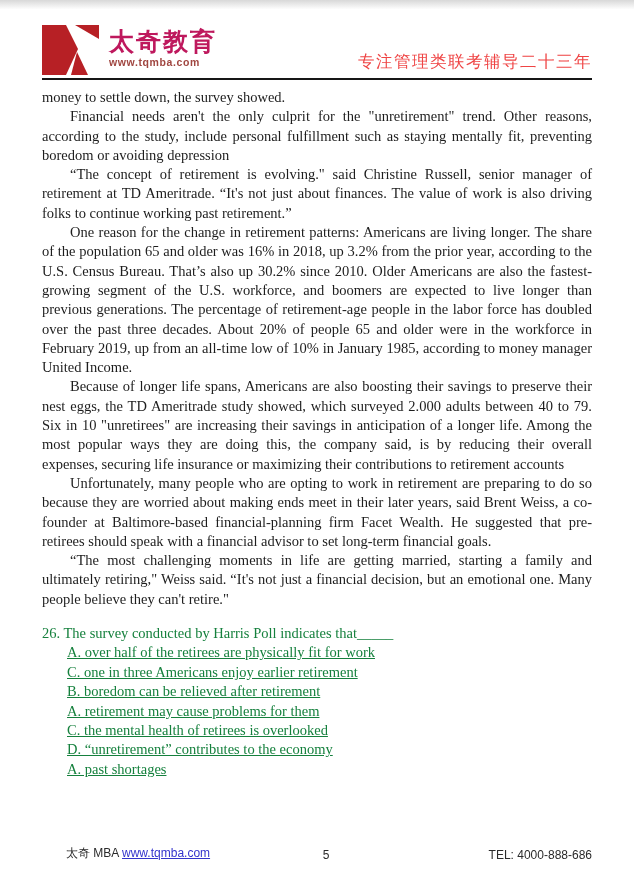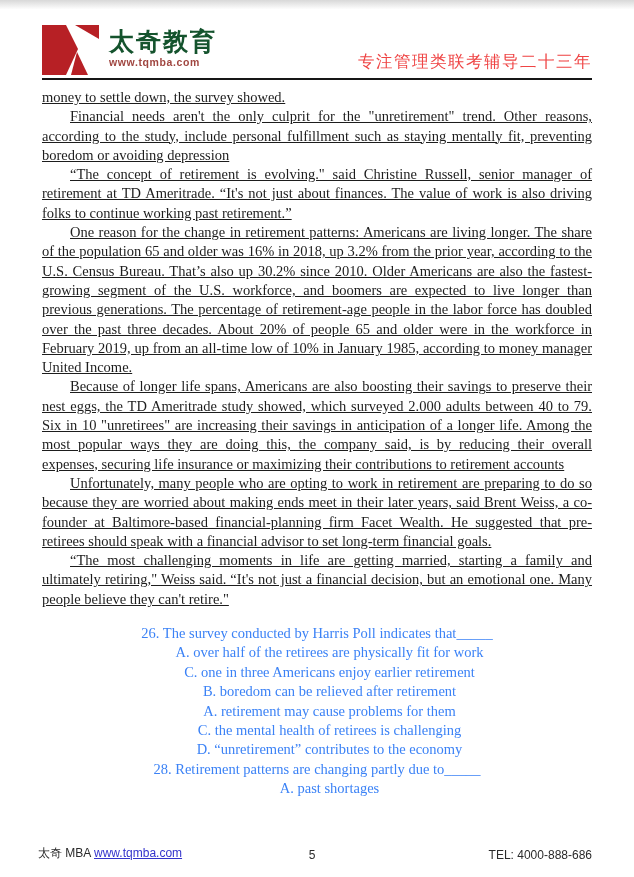--- a/index.html
+++ b/index.html
@@ -24,21 +24,21 @@
     height:53px;
   }
   .logo { display:flex; align-items:flex-start; gap:10px; }
   .logo-mark { width:57px; height:50px; flex:0 0 auto; }
   .logo-text { padding-top:3px; }
   .brand {
     font-family:"Liberation Sans", sans-serif;
     font-weight:bold;
     font-size:25px;
     line-height:1.05;
-    color:#14532d;
+    color:#be185d;
     letter-spacing:2px;
     white-space:nowrap;
   }
   .brand-url {
     font-family:"Liberation Sans", sans-serif;
     font-size:10.5px;
     font-weight:bold;
     color:#a04640;
     letter-spacing:0.6px;
     margin-top:2px;
@@ -49,36 +49,34 @@
     letter-spacing:1.5px;
     padding-bottom:2px;
     white-space:nowrap;
   }
   .content {
     margin:8px 42px 8px 42px;
     font-size:14.5px;
     line-height:19.3px;
     text-align:justify;
     color:#1d1d1d;
-    text-decoration:underline;
   }
   .content p { margin:0; text-indent:28px; }
   .content p:first-child { text-indent:0; }
   .questions {
     margin:15px 42px 0 42px;
     font-size:14.5px;
     line-height:19.4px;
-    color:#3b82f6;
-    text-align:center;
+    color:#15803d;
   }
   .question .stem { text-indent:0; }
-  .question .option { padding-left:25px; }
+  .question .option { padding-left:25px;text-decoration:underline; }
   .footer {
     position:absolute;
-    left:32px; right:42px; bottom:14px;
+    left:60px; right:42px; bottom:14px;
     height:16px;
     font-family:"Liberation Sans", sans-serif;
     font-size:12px;
     color:#2a2a2a;
   }
   .f-left { position:absolute; left:6px; bottom:1px; white-space:nowrap; }
   .f-center { position:absolute; left:50%; transform:translateX(-50%); bottom:1px; }
   .f-right { position:absolute; right:0; bottom:1px; font-weight:normal; white-space:nowrap; }
   .f-link { color:#3333cc; text-decoration:underline; cursor:pointer; }
 </style>
@@ -116,25 +114,24 @@
 
   <div class="questions">
       <div class="question">
         <div class="stem">26. The survey conducted by Harris Poll indicates that_____</div>
         <div class="option">A. over half of the retirees are physically fit for work</div>
         <div class="option">C. one in three Americans enjoy earlier retirement</div>
       </div>
       <div class="question">
         <div class="option">B. boredom can be relieved after retirement</div>
         <div class="option">A. retirement may cause problems for them</div>
-        <div class="option">C. the mental health of retirees is challenging</div>
+        <div class="option">C. the mental health of retirees is overlooked</div>
         <div class="option">D. “unretirement” contributes to the economy</div>
       </div>
       <div class="question">
-        <div class="stem">28. Retirement patterns are changing partly due to_____</div>
         <div class="option">A. past shortages</div>
       </div>
     </div>
 
   <div class="footer">
     <div class="f-left">
       <span>太奇 MBA</span>
       <a class="f-link">www.tqmba.com</a>
     </div>
     <div class="f-center">5</div>

